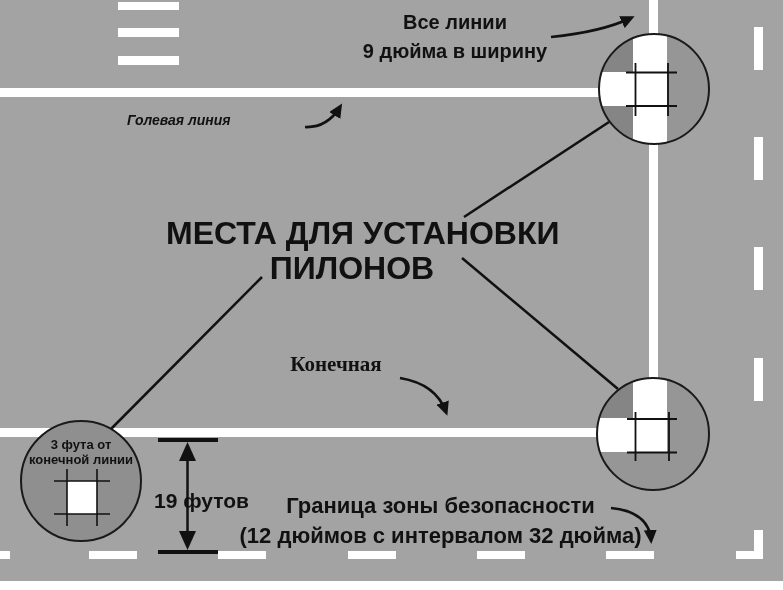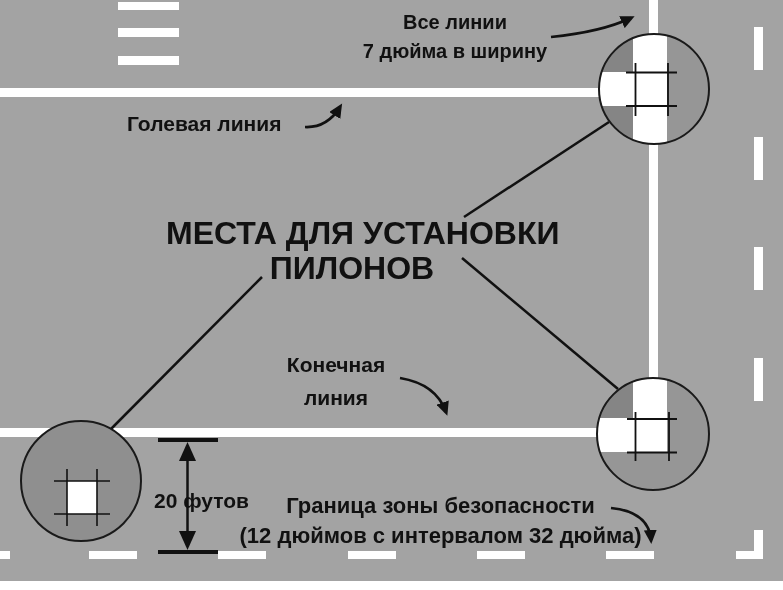--- a/index.html
+++ b/index.html
@@ -13,23 +13,23 @@
   .turf{position:absolute;left:0;top:0;width:783px;height:581px;background:#a3a3a3;}
   svg.layer{position:absolute;left:0;top:0;}
   .lbl{
     position:absolute;
     color:#111111;
     font-weight:bold;
     white-space:nowrap;
   }
   .center{text-align:center;}
   .lbl-linewidth{left:295px;top:8px;width:320px;font-size:20px;line-height:29px;}
-  .lbl-goal{left:127px;top:112px;font-size:21px;}
+  .lbl-goal{left:127px;top:112px;font-size:14px;font-style:italic;}
   .lbl-title{left:166px;top:216px;width:372px;font-size:32px;line-height:35px;}
-  .lbl-endline{left:262px;top:348px;width:148px;font-size:21px;line-height:33px;}
+  .lbl-endline{left:262px;top:348px;width:148px;font-size:21px;line-height:33px;font-family:Liberation Serif, serif;}
   .lbl-note{left:16px;top:437px;width:130px;font-size:13px;line-height:15px;}
   .lbl-dist{left:154px;top:489px;font-size:21px;}
   .lbl-safety{left:224px;top:491px;width:433px;font-size:22px;line-height:30px;}
 </style>
 </head>
 <body>
 
 <div class="stage">
   <div class="turf"></div>
 
@@ -139,35 +139,38 @@
         <line x1="54" y1="481" x2="110" y2="481"></line>
         <line x1="54" y1="514" x2="110" y2="514"></line>
       </g>
     </g>
 
     <rect x="0" y="581" width="783" height="9" fill="#ffffff"></rect>
   </svg>
 
   <div class="lbl lbl-linewidth center">
     <div>Все линии</div>
-    <div>7 дюйма в ширину</div>
+    <div>9 дюйма в ширину</div>
   </div>
 
   <div class="lbl lbl-goal">Голевая линия</div>
 
   <div class="lbl lbl-title center">
     <div>МЕСТА ДЛЯ УСТАНОВКИ</div>
     <div>ПИЛОНОВ</div>
   </div>
 
   <div class="lbl lbl-endline center">
     <div>Конечная</div>
-    <div>линия</div>
   </div>
 
+  <div class="lbl lbl-note center">
+    <div>3 фута от</div>
+    <div>конечной линии</div>
+  </div>
 
-  <div class="lbl lbl-dist">20 футов</div>
+  <div class="lbl lbl-dist">19 футов</div>
 
   <div class="lbl lbl-safety center">
     <div>Граница зоны безопасности</div>
     <div>(12 дюймов с интервалом 32 дюйма)</div>
   </div>
 </div>
 
 </body></html>

